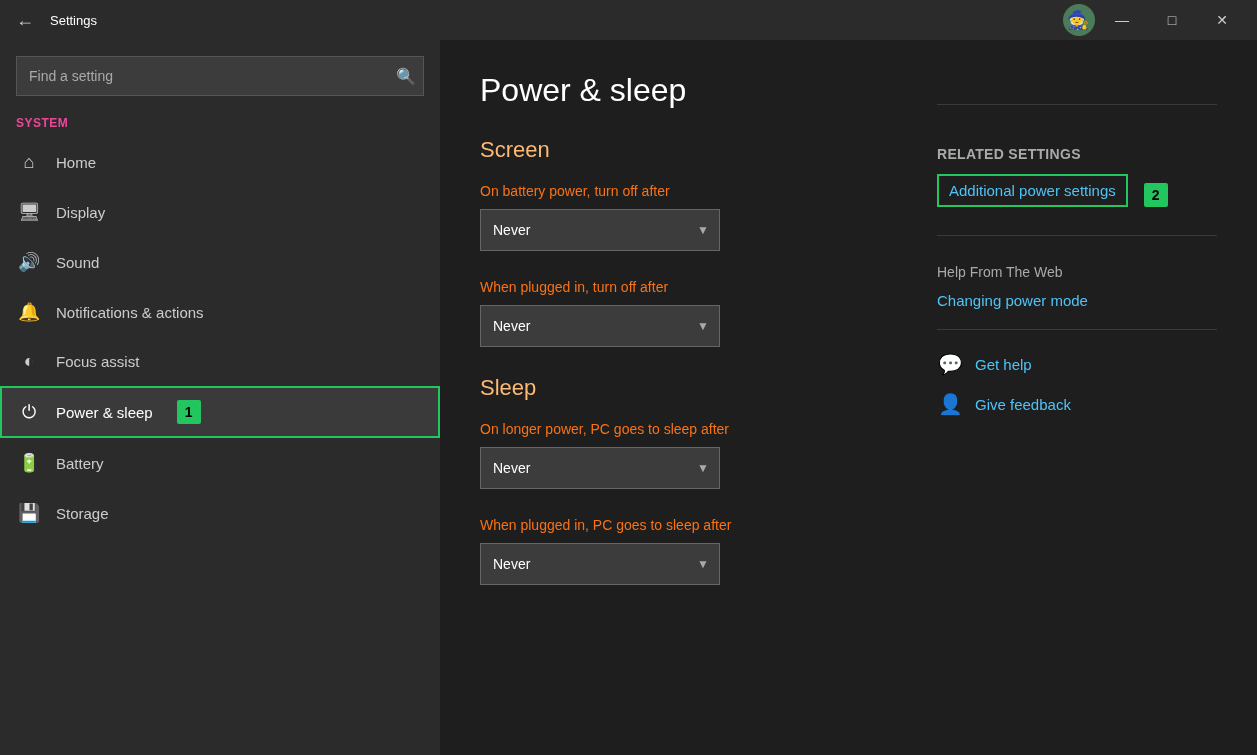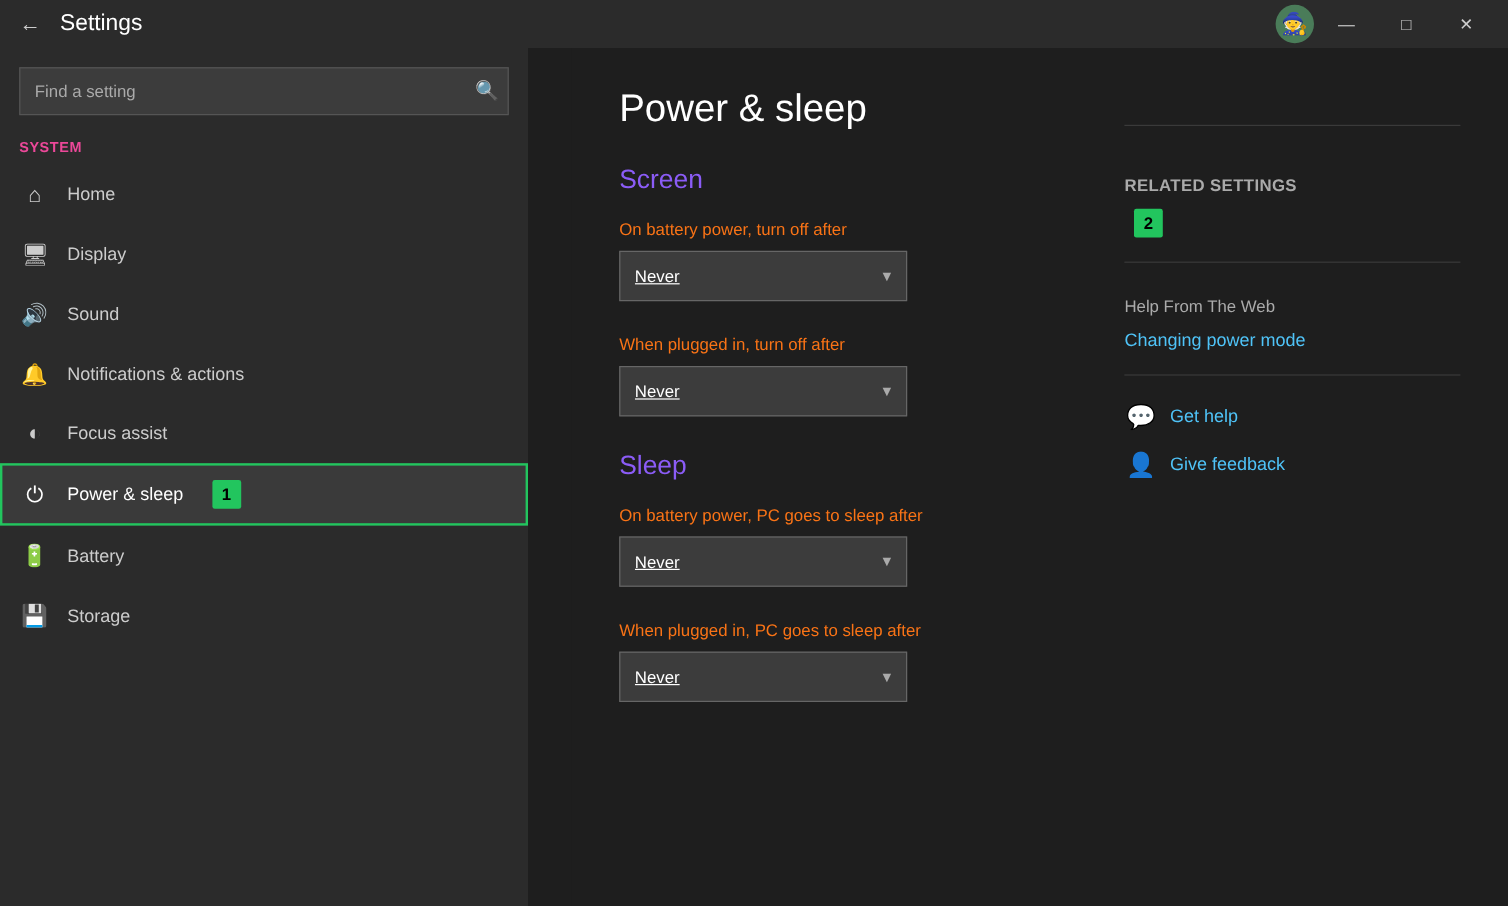--- a/index.html
+++ b/index.html
@@ -23,21 +23,21 @@
       height: 40px;
       padding: 0 12px;
       flex-shrink: 0;
     }
     .titlebar-left {
       display: flex;
       align-items: center;
       gap: 12px;
     }
     .titlebar-title {
-      font-size: 19px;
+      font-size: 13px;
       color: #ffffff;
     }
     .titlebar-controls {
       display: flex;
       align-items: center;
       gap: 4px;
     }
     .titlebar-btn {
       width: 46px;
       height: 40px;
@@ -68,21 +68,20 @@
       font-size: 18px;
       cursor: pointer;
       padding: 4px;
     }
 
     
     .app-body {
       display: flex;
       flex: 1;
       overflow: hidden;
-      gap: 36px;
     }
 
     
     .sidebar {
       width: 440px;
       background: #2b2b2b;
       display: flex;
       flex-direction: column;
       overflow-y: auto;
       flex-shrink: 0;
@@ -162,40 +161,39 @@
 
     .page-title {
       font-size: 32px;
       font-weight: 300;
       color: #ffffff;
       margin-bottom: 28px;
     }
     .section-title {
       font-size: 22px;
       font-weight: 300;
-      color: #8b5cf6;
+      color: #fdba74;
       margin-bottom: 20px;
     }
     .field-label {
       font-size: 14px;
       color: #f97316;
       margin-bottom: 10px;
     }
     .dropdown-container {
       margin-bottom: 28px;
     }
     .dropdown-wrapper {
       width: 240px;
       height: 42px;
       background: #3c3c3c;
       border: 1px solid #666;
       position: relative;
       display: flex;
       align-items: center;
-      text-decoration: underline;
     }
     .dropdown-wrapper select {
       width: 100%;
       height: 100%;
       background: transparent;
       border: none;
       color: #ffffff;
       font-size: 14px;
       padding: 0 36px 0 12px;
       outline: none;
@@ -412,21 +410,21 @@
             <option>30 minutes</option>
             <option>1 hour</option>
           </select>
           <span class="dropdown-arrow">▼</span>
         </div>
       </div>
 
       <h2 class="section-title">Sleep</h2>
 
       <div class="dropdown-container">
-        <div class="field-label">On battery power, PC goes to sleep after</div>
+        <div class="field-label">On longer power, PC goes to sleep after</div>
         <div class="dropdown-wrapper">
           <select>
             <option>Never</option>
             <option>1 minute</option>
             <option>5 minutes</option>
             <option>10 minutes</option>
             <option>15 minutes</option>
             <option>30 minutes</option>
             <option>1 hour</option>
           </select>
@@ -454,20 +452,21 @@
     <div class="content-sidebar">
 
       <div class="info-box">
       </div>
 
       <div class="divider"></div>
 
       <div>
         <div class="related-title">Related settings</div>
         <div style="display:flex;align-items:center;gap:8px;">
+          <a class="related-link">Additional power settings</a>
           <span class="annotation-badge">2</span>
         </div>
       </div>
 
       <div class="divider"></div>
 
       <div class="help-section">
         <div class="help-title">Help from the web</div>
         <a class="help-link">Changing power mode</a>
       </div>

